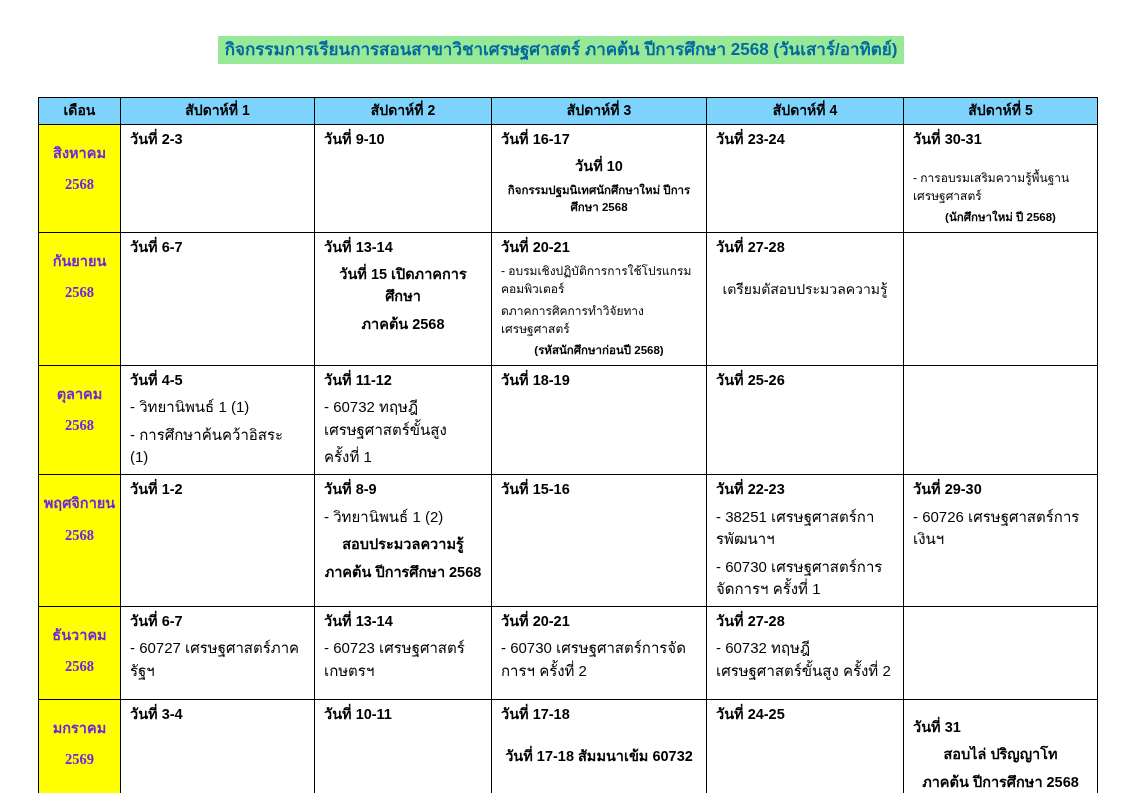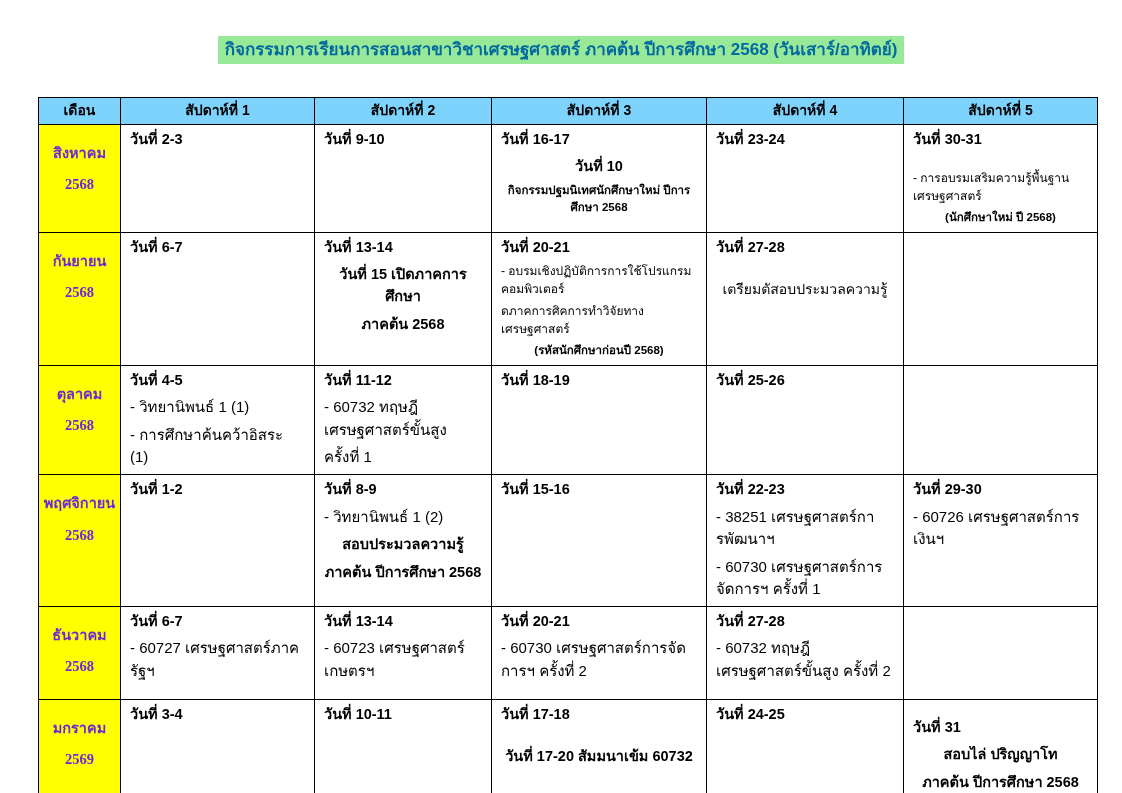--- a/index.html
+++ b/index.html
@@ -194,21 +194,21 @@
         </td>
         <td class="week-cell">
           <div class="ln-day">วันที่ 3-4</div>
         </td>
         <td class="week-cell">
           <div class="ln-day">วันที่ 10-11</div>
         </td>
         <td class="week-cell">
           <div class="ln-day">วันที่ 17-18</div>
           <div class="ln-gap"></div>
-          <div class="ln-bold-center">วันที่ 17-20 สัมมนาเข้ม 60732</div>
+          <div class="ln-bold-center">วันที่ 17-18 สัมมนาเข้ม 60732</div>
         </td>
         <td class="week-cell">
           <div class="ln-day">วันที่ 24-25</div>
         </td>
         <td class="week-cell">
           <div class="ln-gap"></div>
           <div class="ln-day">วันที่ 31</div>
           <div class="ln-bold-center">สอบไล่ ปริญญาโท</div>
           <div class="ln-bold-center">ภาคต้น ปีการศึกษา 2568</div>
         </td>

